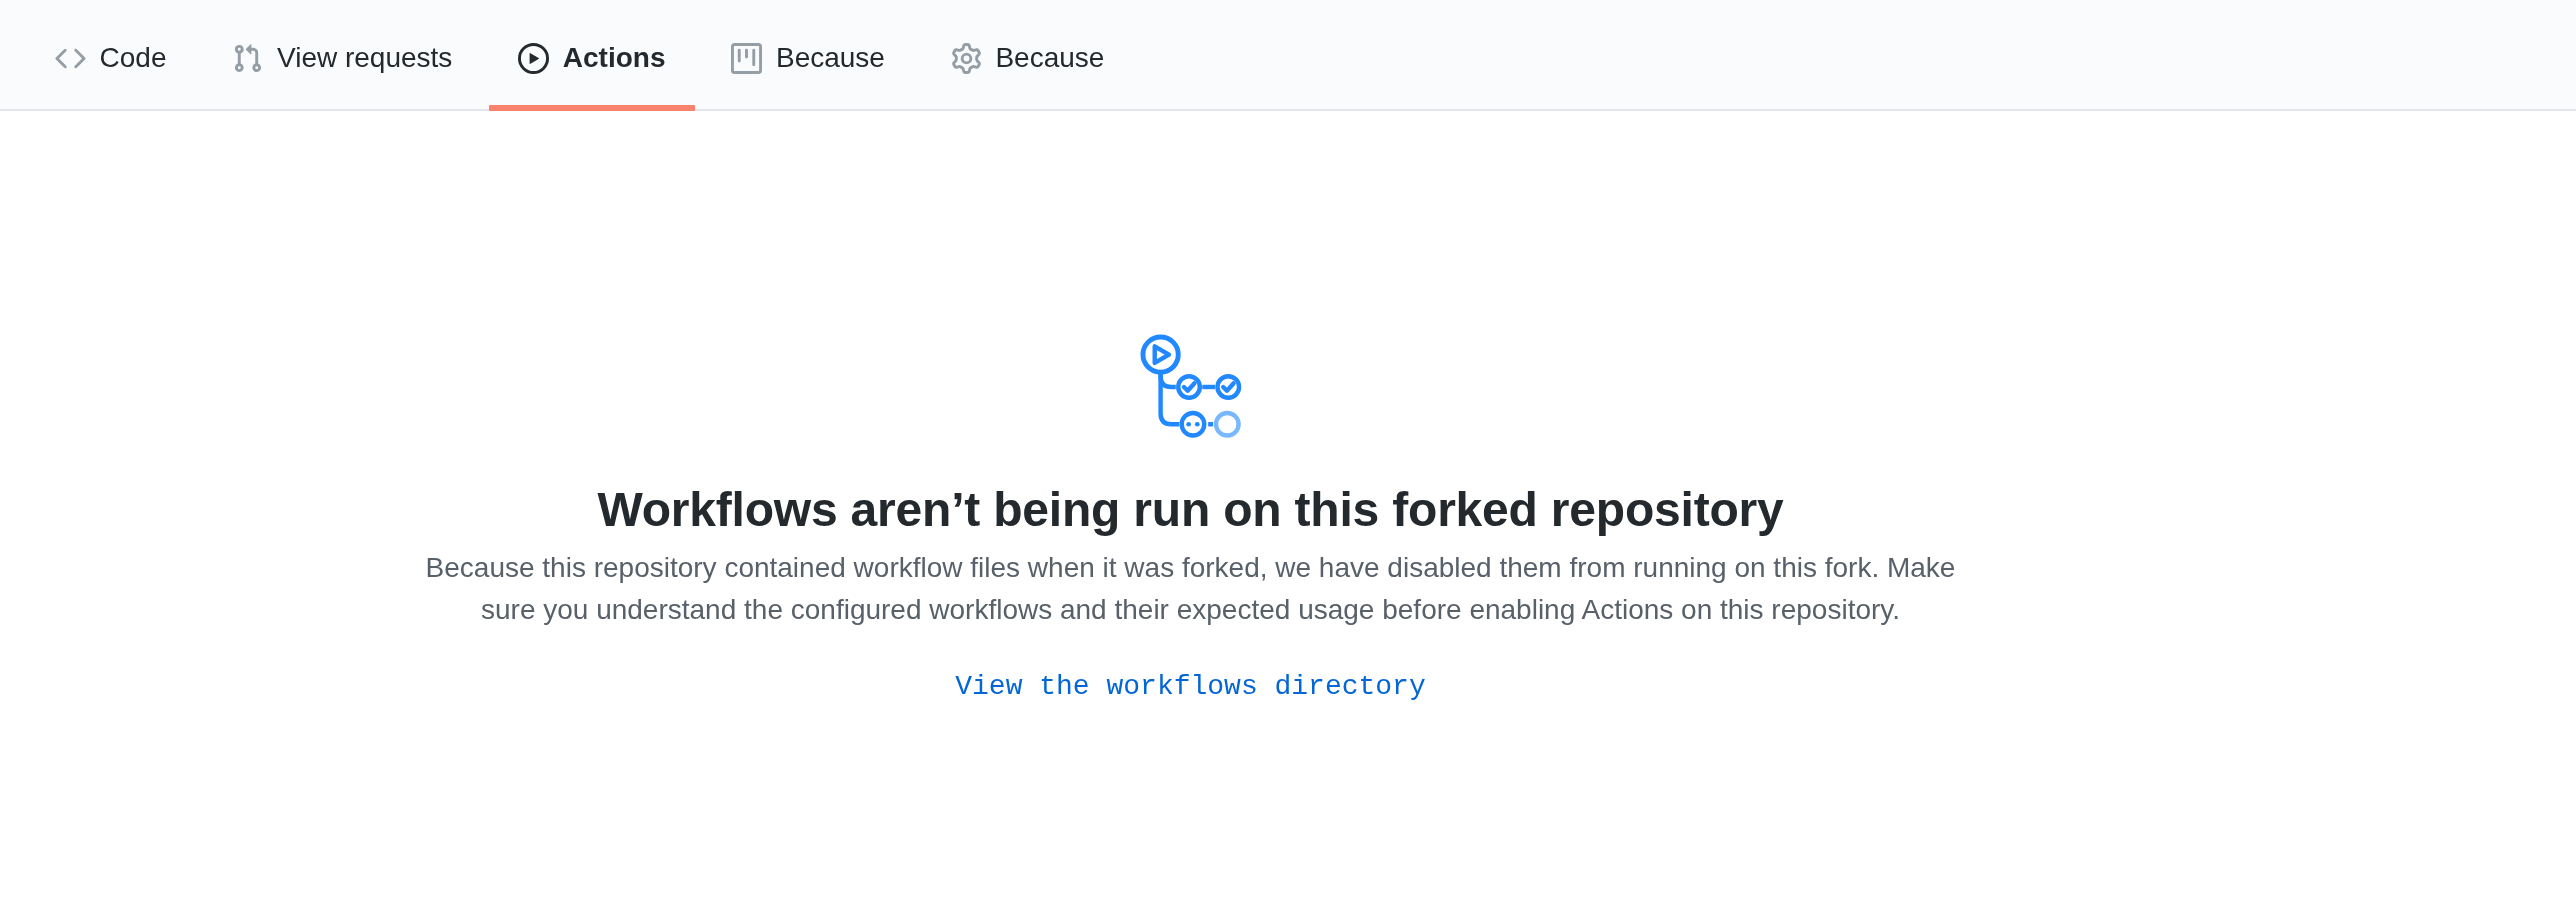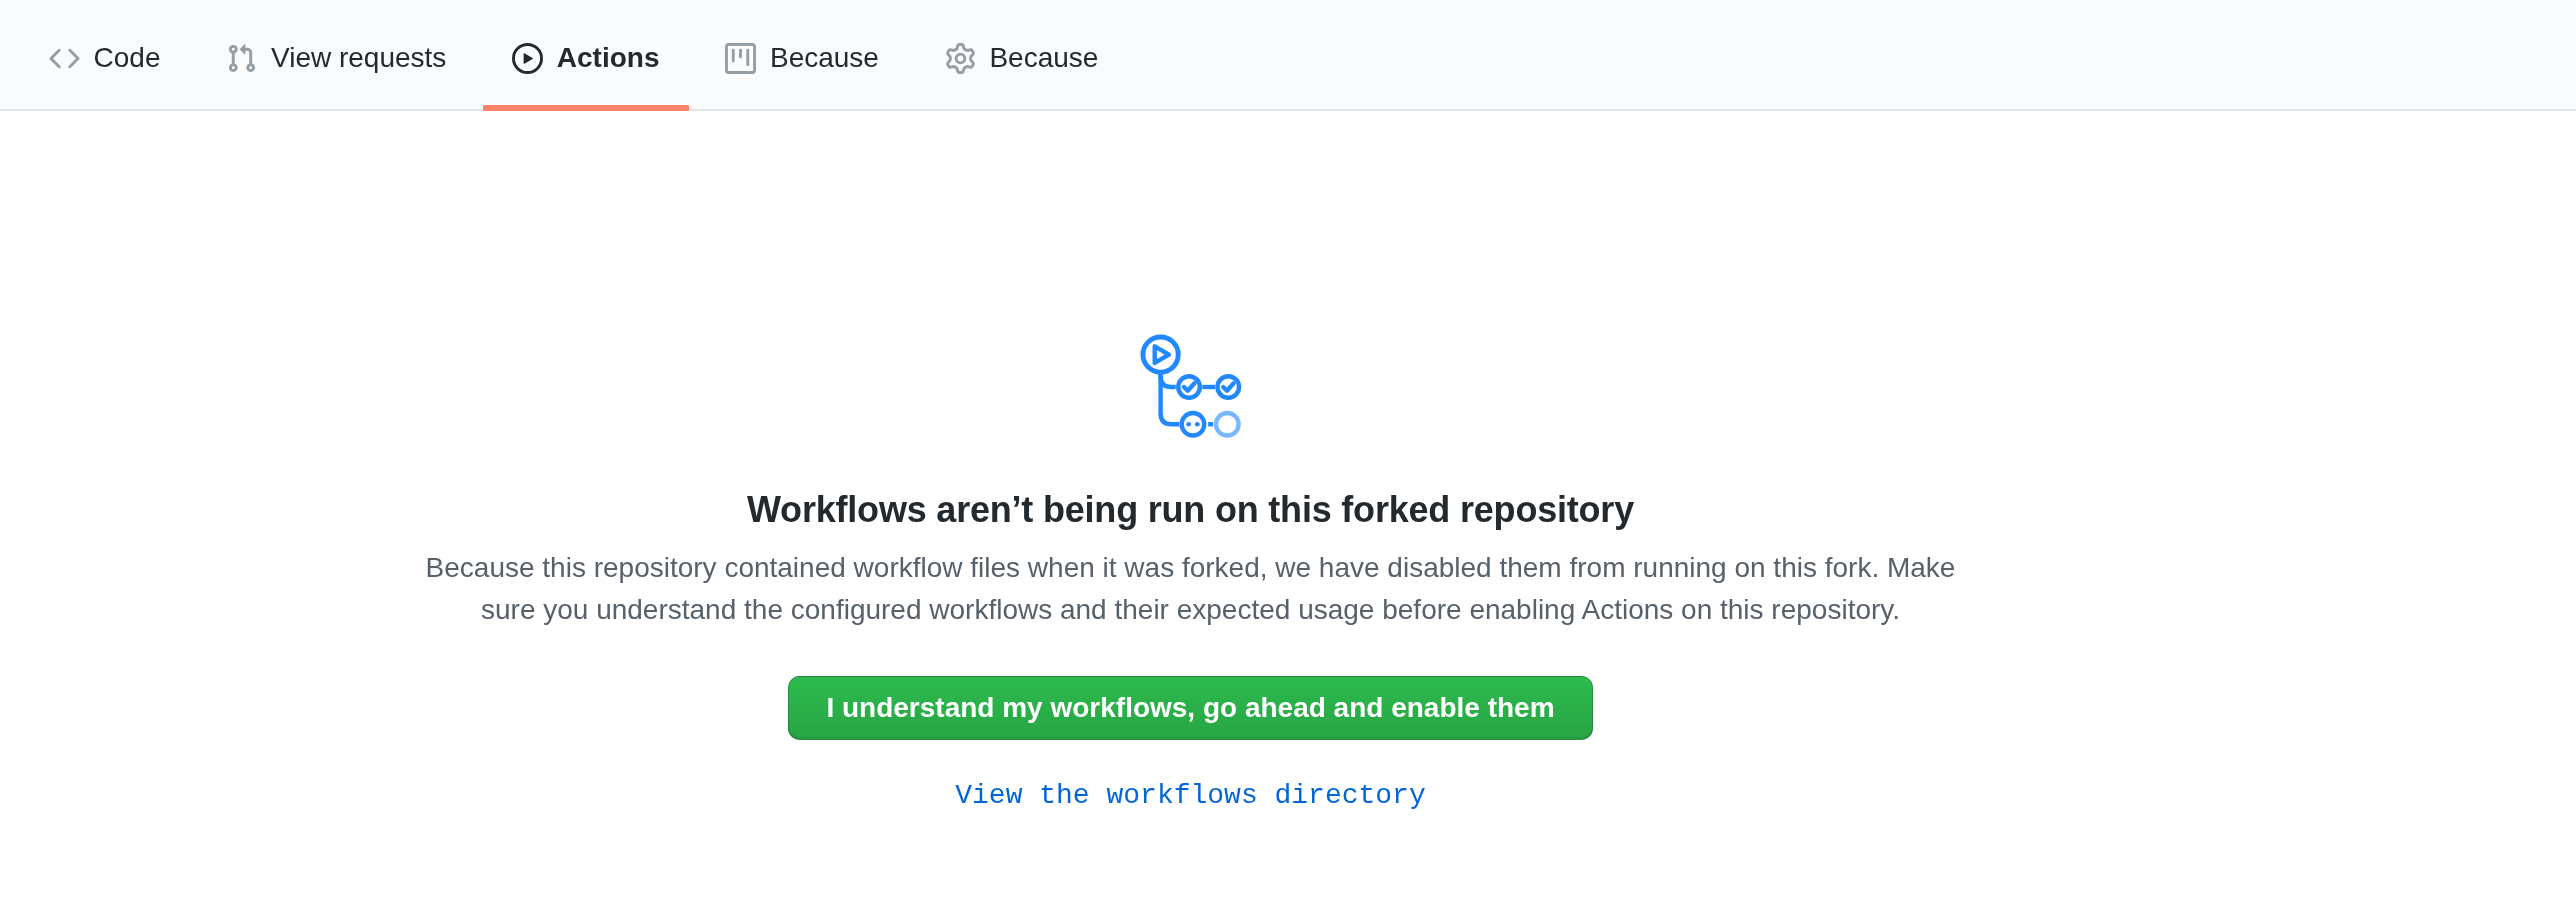--- a/index.html
+++ b/index.html
@@ -14,21 +14,21 @@
     color: #24292e;
   }
 
   
   .topnav {
     height: 111px;
     background: #fafbfc;
     border-bottom: 2px solid #e1e4e8;
     display: flex;
     align-items: stretch;
-    padding-left: 16px;
+    padding-left: 22px;
     padding-top: 7.8px;
   }
   .tab {
     display: flex;
     align-items: center;
     gap: 13.7px;
     margin: 0 3.9px;
     padding: 0 29px;
     position: relative;
     font-size: 28px;
@@ -62,21 +62,21 @@
   .main {
     width: 2381px; 
     text-align: center;
   }
   .illustration {
     display: block;
     margin: 223px auto 0;
   }
   .blankslate-title {
     margin: 47px 0 0;
-    font-size: 36px;
+    font-size: 48px;
     line-height: 49px;
     font-weight: 700;
     color: #24292e;
     letter-spacing: -0.2px;
   }
   .blankslate-desc {
     margin: 13px auto 0;
     max-width: 1583px;
     font-size: 28px;
     line-height: 42px;
@@ -172,20 +172,17 @@
     <circle cx="49.6" cy="92" r="2.4" fill="#2188ff"></circle>
     <circle cx="58.4" cy="92" r="2.4" fill="#2188ff"></circle>
 
     <circle cx="89" cy="92" r="11.5" stroke="#79b8ff" stroke-width="4.5"></circle>
   </svg>
 
   <h2 class="blankslate-title">Workflows aren’t being run on this forked repository</h2>
 
   <p class="blankslate-desc">Because this repository contained workflow files when it was forked, we have disabled them from running on this fork. Make sure you understand the configured workflows and their expected usage before enabling Actions on this repository.</p>
 
-  <div>
-    <button class="enable-btn">I understand my workflows, go ahead and enable them</button>
-  </div>
 
   <a class="workflows-link">View the workflows directory</a>
 
 </main>
 
 
 </body></html>

